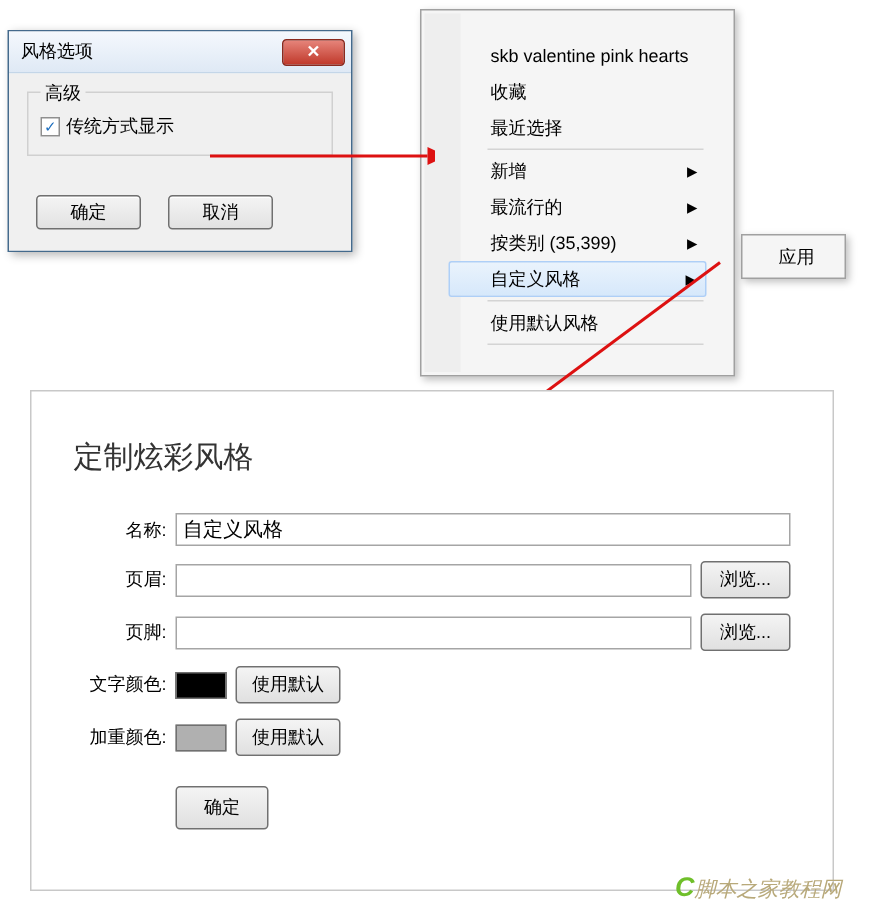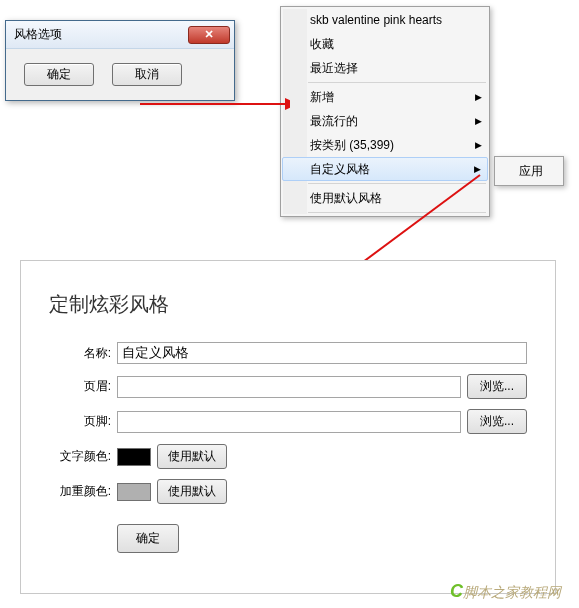--- a/index.html
+++ b/index.html
@@ -98,21 +98,21 @@
 
 
 .context-menu {
   position: absolute;
   top: 6px;
   left: 280px;
   width: 210px;
   background: #f5f5f5;
   border: 1px solid #a0a0a0;
   box-shadow: 2px 2px 5px rgba(0,0,0,0.25);
-  padding: 1px;
+  padding: 18px;
 }
 .menu-item {
   padding: 4px 6px 4px 28px;
   position: relative;
   color: #000;
   line-height: 16px;
 }
 .menu-item.highlight {
   background: linear-gradient(#eaf3fc, #d6e8fb);
   border: 1px solid #aecff7;
@@ -239,20 +239,31 @@
 .watermark .rest { color: #b8a97a; font-style: italic; }
 </style>
 </head>
 <body>
 
 <div class="dialog">
   <div class="titlebar">
     <span>风格选项</span>
     <div class="close-btn">
       <span>✕</span>
+    </div>
+  </div>
+  <div class="dialog-body">
+    <div class="groupbox">
+      <span class="groupbox-title">高级</span>
+      <div class="checkbox-row">
+        <div class="checkbox">
+          <span>✓</span>
+        </div>
+        <span>传统方式显示</span>
+      </div>
     </div>
   </div>
   <div class="dialog-buttons">
     <div class="win-btn">确定</div>
     <div class="win-btn">取消</div>
   </div>
 </div>
 
 <div class="context-menu">
   <div class="menu-icon-bar"></div>

